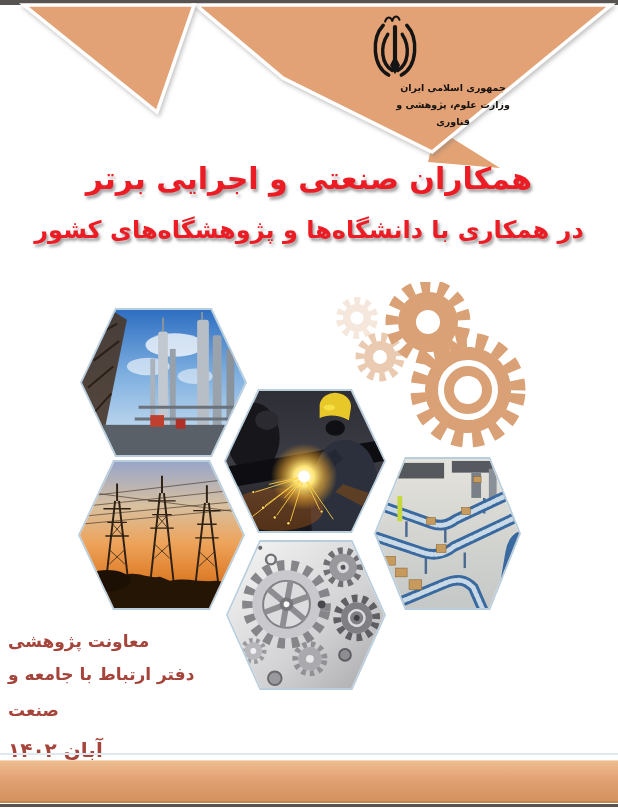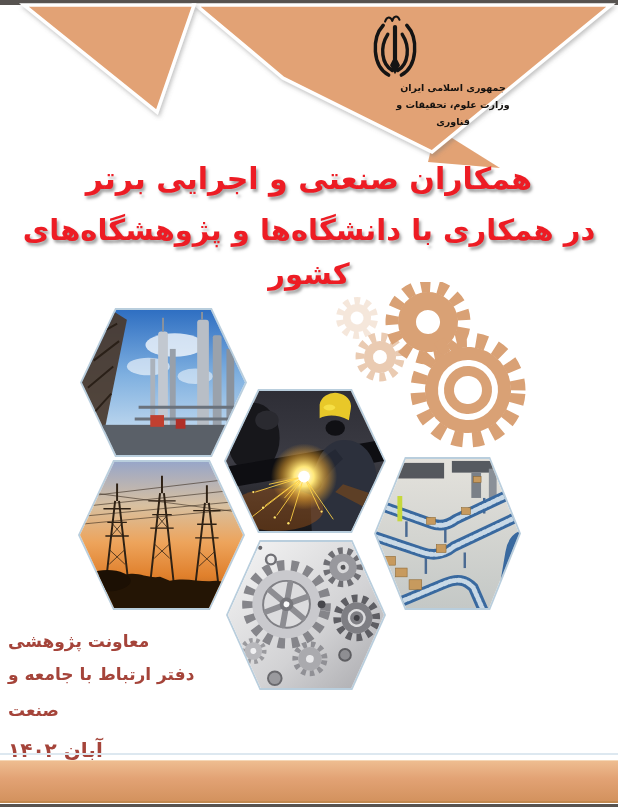--- a/index.html
+++ b/index.html
@@ -26,21 +26,21 @@
     left:378px;top:79px;width:150px;text-align:center;direction:rtl;
     color:#15120f;font-size:9.5px;line-height:17px;font-weight:bold;
   }
   
   .main-title{
     left:0;top:156px;width:618px;text-align:center;direction:rtl;
     color:var(--title_red,#ed1c24);font-weight:bold;
     text-shadow:2px 3px 3px rgba(90,90,90,.55);
   }
   .title-line1{font-size:30px;line-height:46px;}
-  .title-line2{font-size:29px;line-height:44px;margin-top:6px;}
+  .title-line2{font-size:24px;line-height:44px;margin-top:6px;}
   
   .hex{
     clip-path:polygon(21% 0%,79% 0%,100% 50%,79% 100%,21% 100%,0% 50%);
     background:var(--hex_border,#b9cedd);
   }
   .hex-in{
     position:absolute;inset:2px;
     clip-path:polygon(21% 0%,79% 0%,100% 50%,79% 100%,21% 100%,0% 50%);
     overflow:hidden;background:#fff;
   }
@@ -84,21 +84,21 @@
       <path d="M32,14 L32,49" stroke-width="4.6"></path>
       <path d="M29,62 C17,55 15,36 24,22" stroke-width="3.8"></path>
       <path d="M35,62 C47,55 49,36 40,22" stroke-width="3.8"></path>
       <path d="M25,67 C7,57 6,26 19,12" stroke-width="3.8"></path>
       <path d="M39,67 C57,57 58,26 45,12" stroke-width="3.8"></path>
     </g>
     <path d="M32,45 L37.5,56 L32,66 L26.5,56 Z" fill="#141414"></path>
   </svg>
   <div class="abs emblem-caption">
     <div>جمهوری اسلامی ایران</div>
-    <div>وزارت علوم، تحقیقات و فناوری</div>
+    <div>وزارت علوم، پژوهشی و فناوری</div>
   </div>
 
   <div class="abs main-title">
     <div class="title-line1">همکاران صنعتی و اجرایی برتر</div>
     <div class="title-line2">در همکاری با دانشگاه‌ها و پژوهشگاه‌های کشور</div>
   </div>
 
   <svg class="abs" style="left:325px;top:282px;" width="240" height="190" viewBox="0 0 240 190">
     <g opacity="0.25" transform="translate(32,36) rotate(12)">
       <circle r="17" fill="none" style="stroke:var(--gear_tan)" stroke-width="8" stroke-dasharray="5.5 5"></circle>

